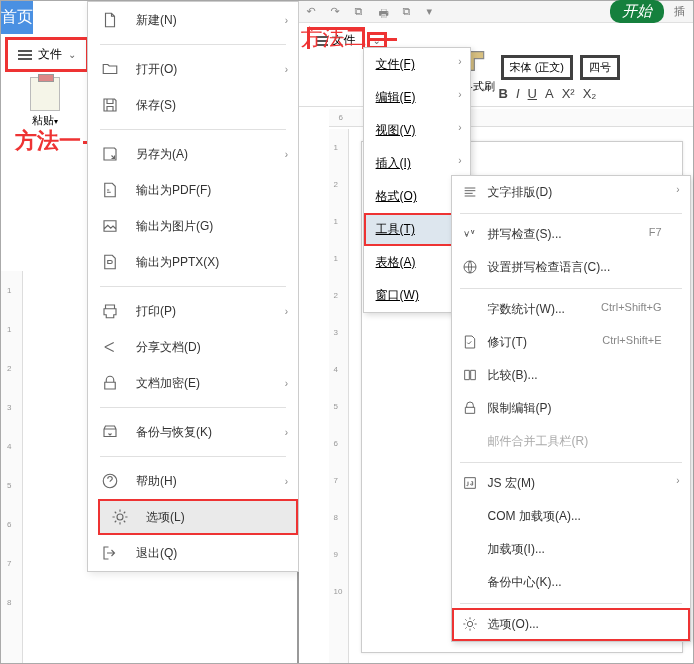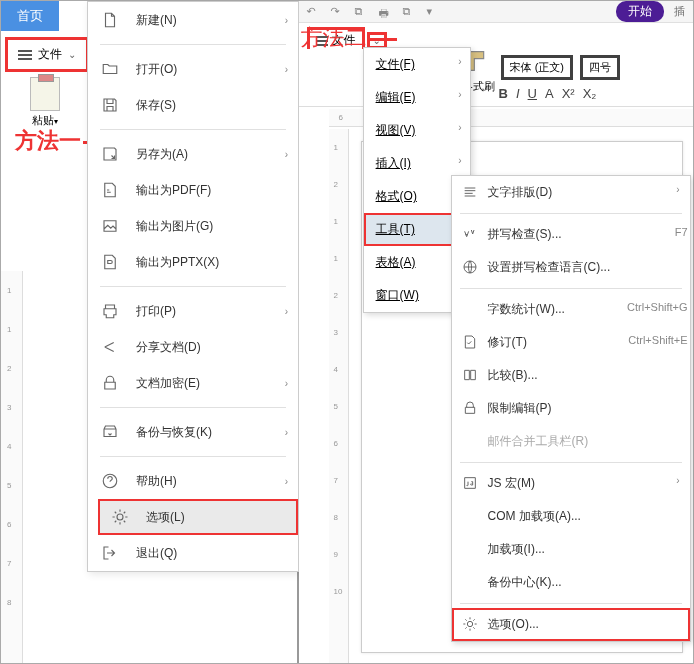--- a/index.html
+++ b/index.html
@@ -1,21 +1,21 @@
 <!DOCTYPE html>
 <html><head>
 <meta charset="utf-8">
 <style>
 * { box-sizing: border-box; margin: 0; padding: 0; font-family: "Microsoft YaHei", sans-serif; }
 body { width: 694px; height: 664px; background: #f0f0f0; overflow: hidden; position: relative; }
 .container { display: flex; height: 100%; border: 1px solid #aaa; }
 .left-panel { width: 298px; height: 100%; background: #fff; position: relative; border-right: 2px solid #999; }
 .right-panel { width: 395px; height: 100%; background: #fff; position: relative; }
 
-.tab-home { background: #4a90e2; color: #fff; padding: 6px 16px; font-size: 13px; display: inline-block; }
+.tab-home { background: #4a90e2; color: #fff; padding: 6px 0; font-size: 16px; display: inline-block; }
 .file-btn-wrap { position: absolute; top: 36px; left: 4px; border: 3px solid #e33; padding: 2px; }
 .file-btn { display: flex; align-items: center; gap: 6px; padding: 4px 8px; font-size: 12px; background: #fff; }
 .file-btn .ham { display: inline-block; width: 14px; height: 2px; background: #555; box-shadow: 0 -4px 0 #555, 0 4px 0 #555; }
 .file-btn .chev { font-size: 10px; color: #666; }
 
 .paste-area { position: absolute; top: 76px; left: 16px; width: 56px; text-align: center; font-size: 11px; }
 .paste-icon { width: 30px; height: 34px; margin: 0 auto 2px; border: 1px solid #bbb; background: #f5f5e8; position: relative; }
 .paste-icon::before { content: ""; position: absolute; top: -4px; left: 7px; width: 14px; height: 6px; background: #d88; border: 1px solid #999; }
 
 .annot1 { position: absolute; top: 125px; left: 14px; color: #e33; font-size: 22px; font-weight: bold; }
@@ -30,21 +30,21 @@
 .menu-item.boxed { outline: 2px solid #e33; outline-offset: -2px; margin-left: 10px; }
 
 .icon svg { width: 18px; height: 18px; stroke: #666; fill: none; stroke-width: 1.5; }
 
 .left-ruler { position: absolute; top: 270px; left: 0; width: 22px; bottom: 0; background: #fafafa; border-right: 1px solid #ddd; font-size: 8px; color: #999; }
 .left-ruler span { display: block; transform: rotate(0); padding: 15px 6px; }
 
 
 .right-top { height: 22px; background: #f5f5f5; display: flex; align-items: center; gap: 10px; padding: 0 8px; font-size: 11px; color: #666; border-bottom: 1px solid #e0e0e0; }
 .right-top .mini-icon { width: 14px; height: 14px; color: #888; }
-.right-top .start-btn { background: #4c1d95; color: #fff; padding: 2px 12px; border-radius: 10px; font-size: 12px; margin-left: auto; }
+.right-top .start-btn { background: #15803d; color: #fff; padding: 2px 12px; border-radius: 10px; font-size: 15px; margin-left: auto; font-style: italic; }
 
 .right-file-row { display: flex; align-items: center; padding: 4px 8px; font-size: 12px; }
 .right-file-box { border: 3px solid #e33; padding: 2px 6px; display: flex; align-items: center; gap: 4px; }
 .right-file-box .ham { display: inline-block; width: 12px; height: 2px; background: #555; box-shadow: 0 -4px 0 #555, 0 4px 0 #555; }
 .chev-box { border: 3px solid #e33; padding: 0 3px; font-size: 10px; color: #666; margin-left: 2px; }
 
 .annot2 { position: absolute; top: 22px; left: 2px; color: #e33; font-size: 22px; font-weight: normal; z-index: 5; }
 .annot2 .line { display: inline-block; width: 30px; height: 3px; background: #e33; vertical-align: middle; }
 
 .second-toolbar { position: absolute; top: 48px; left: 0; right: 0; height: 58px; background: #fff; border-bottom: 1px solid #ddd; padding: 4px 8px; font-size: 11px; }
@@ -60,21 +60,21 @@
 
 .sub1 { position: absolute; top: 46px; left: 64px; width: 108px; background: #fff; border: 1px solid #ccc; box-shadow: 2px 2px 6px rgba(0,0,0,0.15); z-index: 10; text-decoration: underline; }
 .sub1 .mi { padding: 8px 12px; font-size: 12px; position: relative; }
 .sub1 .mi .arrow { position: absolute; right: 8px; font-size: 10px; color: #888; }
 .sub1 .mi.hl { background: #dde6ee; outline: 2px solid #e33; outline-offset: -2px; }
 
 .sub2 { position: absolute; top: 174px; left: 152px; width: 240px; background: #fff; border: 1px solid #ccc; box-shadow: 2px 2px 6px rgba(0,0,0,0.15); z-index: 11; }
 .sub2 .mi { padding: 8px 10px 8px 36px; font-size: 12px; position: relative; color: #333; }
 .sub2 .mi.dis { color: #aaa; }
 .sub2 .mi .ic { position: absolute; left: 10px; top: 8px; width: 16px; height: 16px; color: #666; }
-.sub2 .mi .sc { position: absolute; right: 2px; font-size: 11px; color: #888; }
+.sub2 .mi .sc { position: absolute; right: 28px; font-size: 11px; color: #888; }
 .sub2 .mi .arrow { position: absolute; right: 10px; font-size: 10px; color: #888; }
 .sub2 .sep { height: 1px; background: #e0e0e0; margin: 4px 8px; }
 .sub2 .mi.boxed { outline: 2px solid #e33; outline-offset: -2px; }
 
 .brush-area { position: absolute; top: 46px; left: 150px; width: 60px; text-align: center; font-size: 11px; z-index: 3; }
 .brush-icon { width: 28px; height: 32px; margin: 0 auto; }
 </style>
 </head>
 <body>
 

